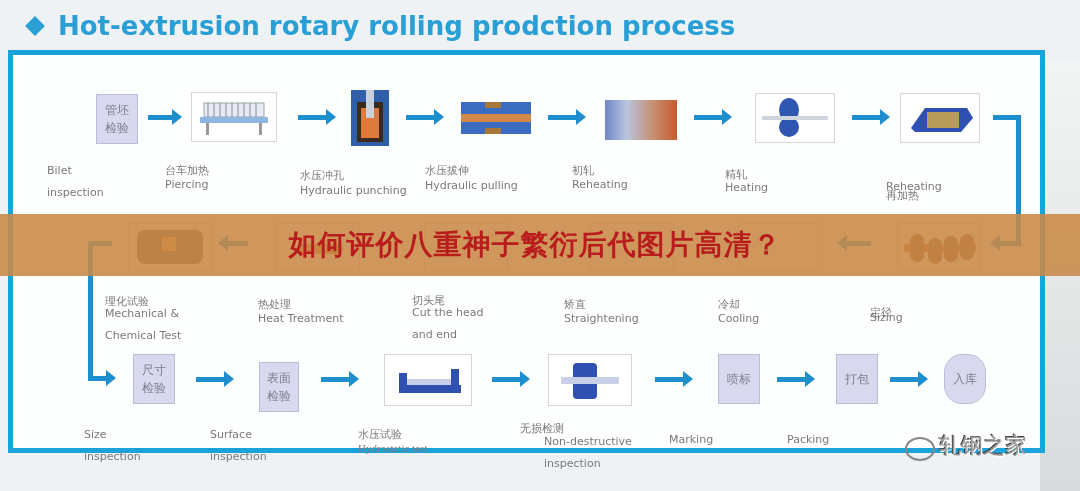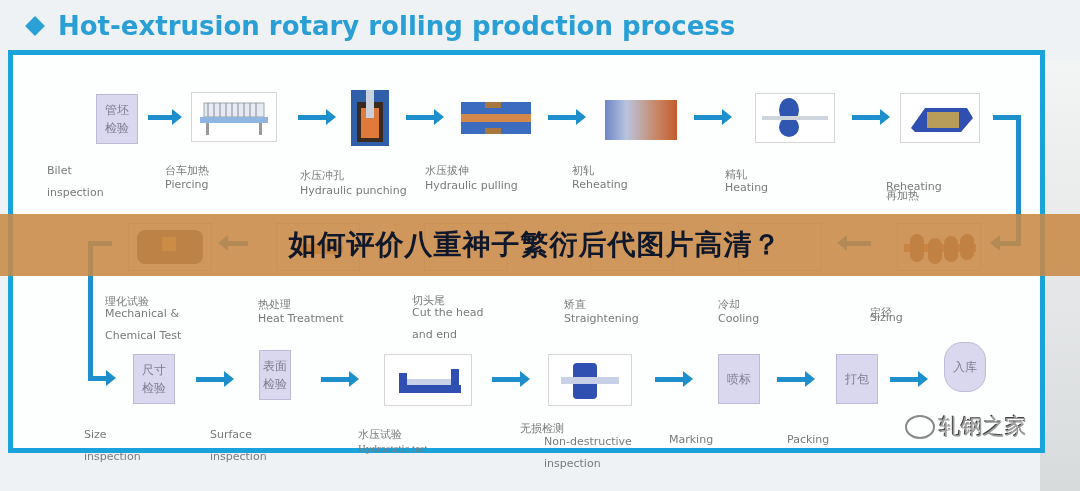--- a/index.html
+++ b/index.html
@@ -13,22 +13,22 @@
   .box{position:absolute;border:1px solid #d6d6d6;background:#fff;box-sizing:border-box;}
   .cnbox{position:absolute;background:#d9d8ee;border:1px solid #bdbcd8;color:#7d7d8f;font-size:12px;display:flex;align-items:center;justify-content:center;text-align:center;line-height:18px;box-sizing:border-box;}
   .label{position:absolute;color:#7a7a7a;font-size:11px;line-height:22px;text-align:left;width:140px;}
   .arrow{position:absolute;height:5px;background:#1d8fcd;}
   .arrow::after{content:"";position:absolute;right:-8px;top:-6px;border-left:10px solid #1d8fcd;border-top:8.5px solid transparent;border-bottom:8.5px solid transparent;}
   .arrow.left::after{display:none;}
   .arrow.left::before{content:"";position:absolute;left:-8px;top:-6px;border-right:10px solid #1d8fcd;border-top:8.5px solid transparent;border-bottom:8.5px solid transparent;}
   .vline{position:absolute;width:5px;background:#1d8fcd;}
   .hline{position:absolute;height:5px;background:#1d8fcd;}
   .banner{position:absolute;left:0;top:214px;width:1080px;height:62px;background:rgba(200,137,70,0.88);display:flex;align-items:center;justify-content:center;}
-  .banner-text{color:#0f172a;font-size:28px;font-weight:bold;letter-spacing:1px;margin-left:-10px;}
-  .watermark{position:absolute;left:905px;top:412px;color:#9a9a9a;font-size:22px;display:flex;align-items:center;gap:4px;text-shadow:1px 1px 0 #fff,-1px -1px 0 #444;}
+  .banner-text{color:#b91c1c;font-size:28px;font-weight:bold;letter-spacing:1px;margin-left:-10px;}
+  .watermark{position:absolute;left:905px;top:431px;color:#9a9a9a;font-size:22px;display:flex;align-items:flex-end;gap:4px;text-shadow:1px 1px 0 #fff,-1px -1px 0 #444;}
   .wm-icon{width:26px;height:20px;border:2px solid #888;border-radius:50%;position:relative;}
 </style>
 </head>
 <body>
 
 <div class="bg-right"></div>
 
 <div class="title-row">
   <div class="diamond"></div>
   <span class="title-en">Hot-extrusion rotary rolling prodction process</span>
@@ -161,21 +161,21 @@
 <div class="hline" style="left:88px;top:241px;width:24px;"></div>
 <div class="vline" style="left:88px;top:241px;height:140px;"></div>
 <div class="arrow" style="left:88px;top:376px;width:20px;"></div>
 
 <div class="cnbox" style="left:133px;top:354px;width:42px;height:50px;white-space:pre-line;">尺寸
 检验</div>
 <div class="label" style="left:84px;top:424px;white-space:pre-line;">Size
 inspection</div>
 <div class="arrow" style="left:196px;top:377px;width:30px;"></div>
 
-<div class="cnbox" style="left:259px;top:350px;width:32px;height:50px;white-space:pre-line;">表面
+<div class="cnbox" style="left:259px;top:362px;width:40px;height:50px;white-space:pre-line;">表面
 检验</div>
 <div class="label" style="left:210px;top:424px;white-space:pre-line;">Surface
 inspection</div>
 <div class="arrow" style="left:321px;top:377px;width:30px;"></div>
 
 <div class="box" style="left:384px;top:354px;width:88px;height:52px;">
   <svg width="86" height="50" viewBox="0 0 86 50">
       <rect x="14" y="30" width="62" height="8" fill="#2f50b0"></rect>
       <rect x="14" y="18" width="8" height="16" fill="#2f50b0"></rect>
       <rect x="66" y="14" width="8" height="20" fill="#2f50b0"></rect>
@@ -198,21 +198,21 @@
 <div class="arrow" style="left:655px;top:377px;width:30px;"></div>
 
 <div class="cnbox" style="left:718px;top:354px;width:42px;height:50px;">喷标</div>
 <div class="label" style="left:669px;top:429px;">Marking</div>
 <div class="arrow" style="left:777px;top:377px;width:30px;"></div>
 
 <div class="cnbox" style="left:836px;top:354px;width:42px;height:50px;">打包</div>
 <div class="label" style="left:787px;top:429px;">Packing</div>
 <div class="arrow" style="left:890px;top:377px;width:30px;"></div>
 
-<div class="cnbox" style="left:944px;top:342px;width:42px;height:50px;border-radius:18px;">入库</div>
+<div class="cnbox" style="left:944px;top:354px;width:42px;height:50px;border-radius:18px;">入库</div>
 
 <div class="banner">
   <span class="banner-text">如何评价八重神子繁衍后代图片高清？</span>
 </div>
 
 <div class="watermark">
   <span class="wm-icon"></span>
   <span>轧钢之家</span>
 </div>
 

